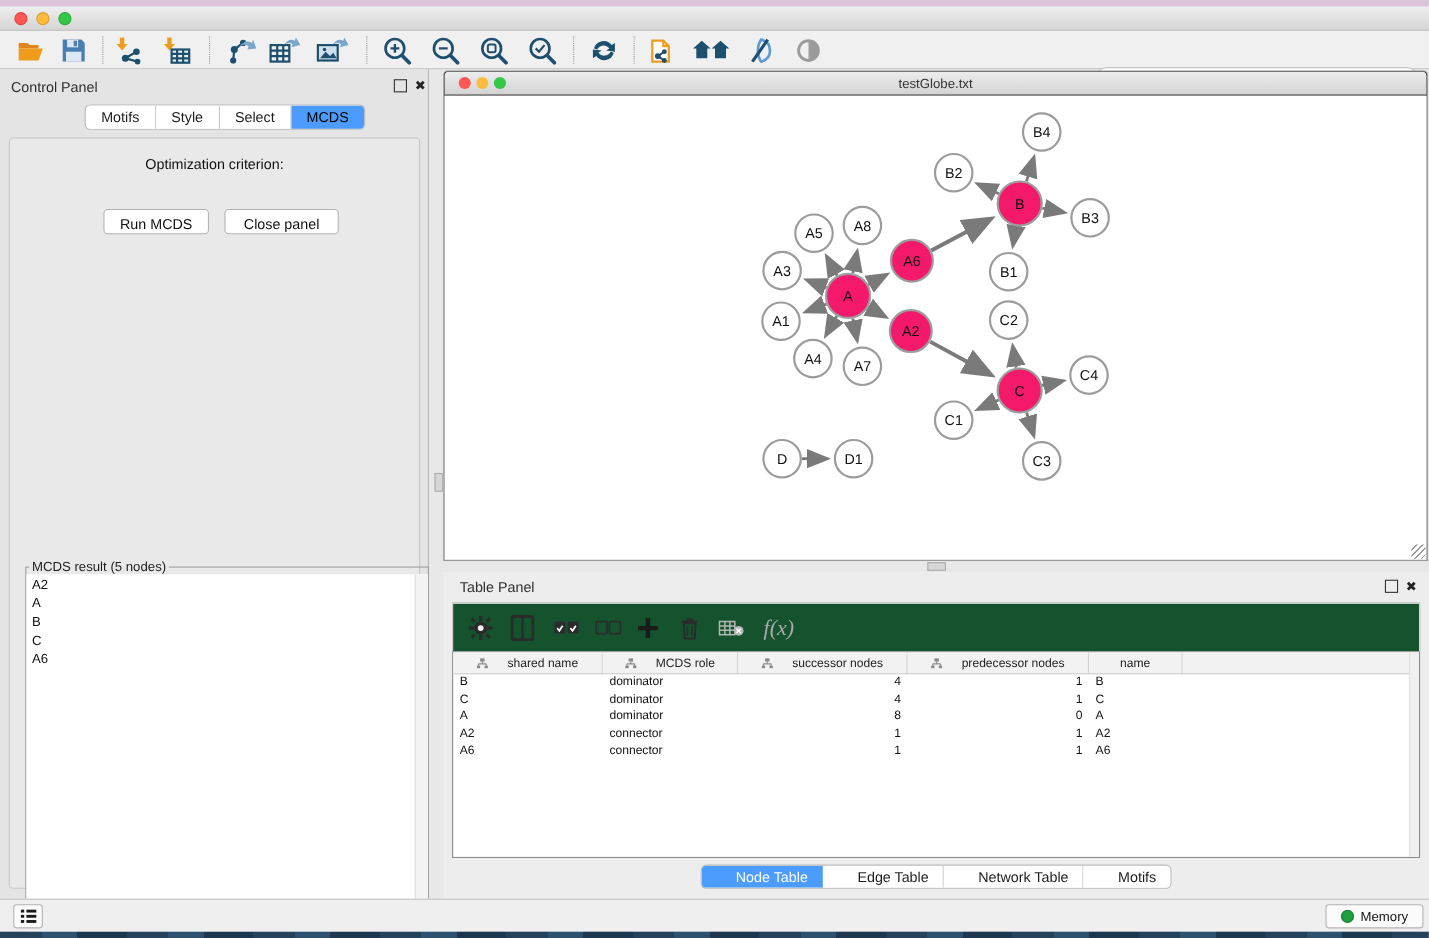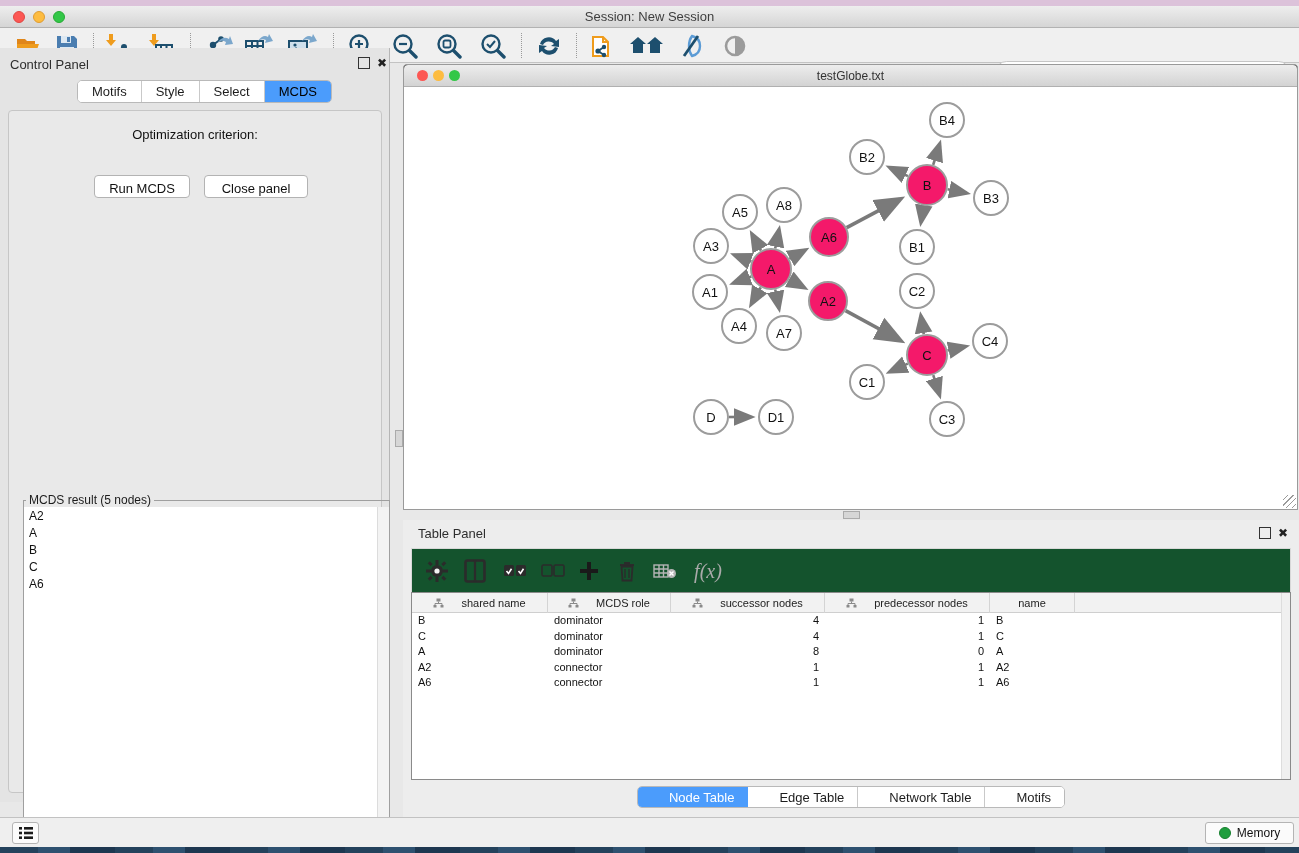--- a/index.html
+++ b/index.html
@@ -22,21 +22,21 @@
 
   
   .toolbar { position:absolute; left:0; top:28px; width:1299px; height:35px; background:#f0f0f0; border-bottom:1px solid #c3c3c3; }
   .tb-btn { position:absolute; top:3px; width:38px; height:29px; display:flex; align-items:center; justify-content:center; cursor:default; }
   .tb-sep { position:absolute; top:5px; width:0; height:25px; border-left:1px dotted #9a9a9a; }
   .searchbox { position:absolute; left:995px; top:33px; width:295px; height:23px; background:#fff; border:1px solid #c6c6c6; border-radius:12px; }
   .searchbox input { position:absolute; left:26px; top:1px; width:260px; height:19px; border:none; outline:none; font-size:12px; background:transparent; }
   .searchbox svg { position:absolute; left:7px; top:4px; }
 
   
-  .control-panel { position:absolute; left:0; top:48px; width:390px; height:754px; background:#e4e4e4; border-right:1px solid #b5b5b5; }
+  .control-panel { position:absolute; left:0; top:63px; width:390px; height:754px; background:#e4e4e4; border-right:1px solid #b5b5b5; }
   .cp-title { position:absolute; left:10px; top:9px; font-size:13px; color:#2e2e2e; }
   .panel-float, .panel-close { position:absolute; top:9px; width:12px; height:12px; font-size:12px; line-height:12px; color:#222; text-align:center; }
   .panel-float { border:1.5px solid #333; }
   .tabbar { position:absolute; display:flex; border:1px solid #b9b9b9; border-radius:5px; overflow:hidden; background:#fff; height:23px; }
   .tab { padding:3px 14px 0 14px; font-size:13px; color:#1d1d1d; border-right:1px solid #c9c9c9; background:#fff; height:23px; }
   .tab:last-child { border-right:none; }
   .tab.active { background:#4b9cfc; color:#000000; border-right-color:#4b9cfc; }
   .cp-body { position:absolute; left:8px; top:62px; width:374px; height:683px; background:#e9e9e9; border:1px solid #c6c6c6; border-radius:4px; }
   .opt-label { position:absolute; left:0; right:0; top:16px; text-align:center; font-size:13px; color:#111; }
   .dropdown { position:absolute; left:35px; top:38px; width:305px; height:24px; background:#fff; border:1px solid #ababab; border-radius:4px; }
@@ -93,21 +93,20 @@
 </style>
 </head>
 <body>
 
 <div class="desktop-top"></div>
 
 <div class="titlebar">
   <span class="tl red" style="left:13px"></span>
   <span class="tl yellow" style="left:33px"></span>
   <span class="tl green" style="left:53px"></span>
-  <div class="title">Session: New Session</div>
 </div>
 
 <div class="toolbar">
   <div class="tb-btn" style="left:10px">
     <svg width="26" height="22" viewBox="0 0 26 22">
       <path d="M1 4 h8 l2 2 h8 v3 H1 z" fill="#e0861a"></path>
         <path d="M1 9 h22 l-4 11 H1 z" fill="#ef9c1d"></path>
     </svg>
   </div>
   <div class="tb-btn" style="left:48px">

